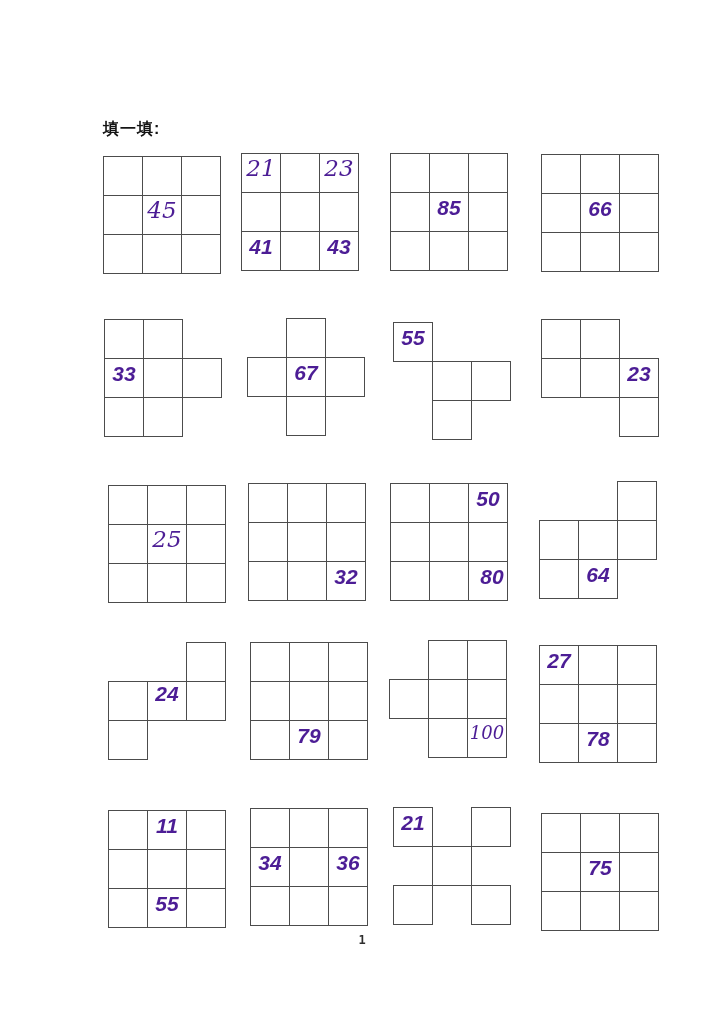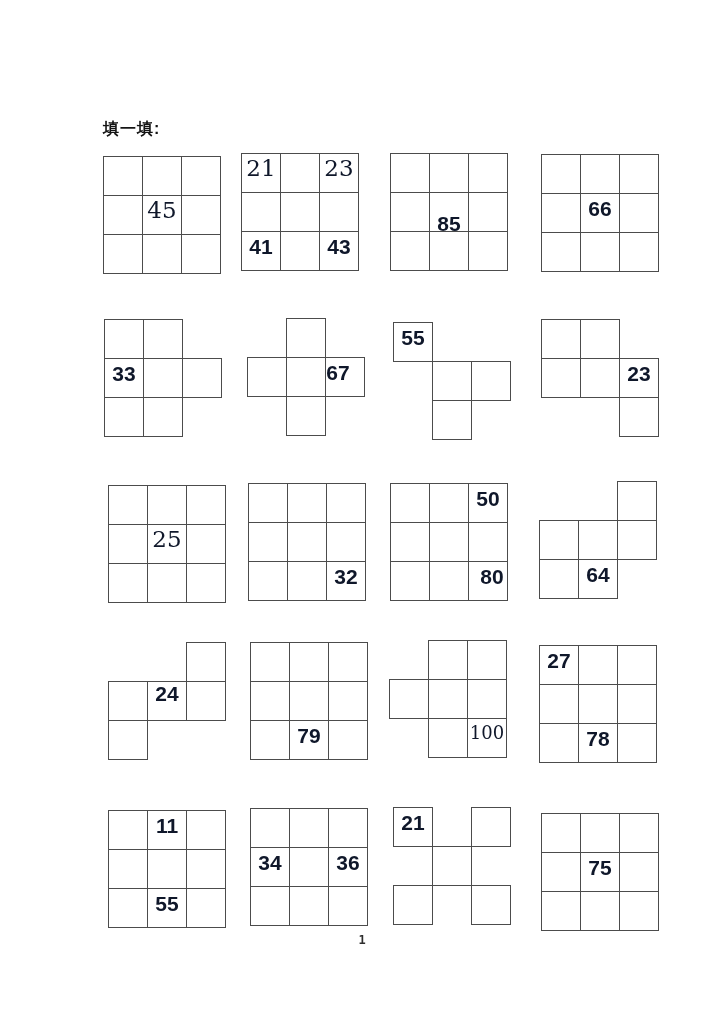--- a/index.html
+++ b/index.html
@@ -19,21 +19,21 @@
   .puzzles-layer { position: absolute; inset: 0; }
   .puzzle { position: absolute; }
   .cell {
     position: absolute; width: 40px; height: 40px;
     border: 1px solid var(--line, #4c4c4c);
     box-sizing: border-box; background: #ffffff;
   }
   .num {
     position: absolute; width: 40px; height: 30px;
     display: flex; align-items: center; justify-content: center;
-    color: #0f172a; line-height: 1;
+    color: #4c1d95; line-height: 1; font-style: italic;
   }
   .num.sans { font-family: "Liberation Sans", sans-serif; font-weight: bold; font-size: 21px; }
   .num.serif { font-family: "DejaVu Serif", serif; font-weight: normal; font-size: 23px; }
   .page-number {
     position: absolute; left: 0; right: 0; top: 933px;
     text-align: center; font-size: 12px; font-weight: bold; color: #2e2e2e;
     font-family: "DejaVu Sans Mono", monospace;
   }
 </style>
 </head>
@@ -72,21 +72,21 @@
       <div class="puzzle" style="left: 390px; top: 153px;">
         <div class="cell" style="left: 0px; top: 0px;"></div>
         <div class="cell" style="left: 39px; top: 0px;"></div>
         <div class="cell" style="left: 78px; top: 0px;"></div>
         <div class="cell" style="left: 0px; top: 39px;"></div>
         <div class="cell" style="left: 39px; top: 39px;"></div>
         <div class="cell" style="left: 78px; top: 39px;"></div>
         <div class="cell" style="left: 0px; top: 78px;"></div>
         <div class="cell" style="left: 39px; top: 78px;"></div>
         <div class="cell" style="left: 78px; top: 78px;"></div>
-        <div class="num sans" style="left: 39px; top: 55px; border-radius: 17px;">85</div>
+        <div class="num sans" style="left: 39px; top: 39px; border-radius: 17px;">85</div>
       </div>
       <div class="puzzle" style="left: 541px; top: 154px;">
         <div class="cell" style="left: 0px; top: 0px;"></div>
         <div class="cell" style="left: 39px; top: 0px;"></div>
         <div class="cell" style="left: 78px; top: 0px;"></div>
         <div class="cell" style="left: 0px; top: 39px;"></div>
         <div class="cell" style="left: 39px; top: 39px;"></div>
         <div class="cell" style="left: 78px; top: 39px;"></div>
         <div class="cell" style="left: 0px; top: 78px;"></div>
         <div class="cell" style="left: 39px; top: 78px;"></div>
@@ -102,21 +102,21 @@
         <div class="cell" style="left: 0px; top: 78px;"></div>
         <div class="cell" style="left: 39px; top: 78px;"></div>
         <div class="num sans" style="left: 0px; top: 39px;">33</div>
       </div>
       <div class="puzzle" style="left: 247px; top: 318px;">
         <div class="cell" style="left: 39px; top: 0px;"></div>
         <div class="cell" style="left: 0px; top: 39px;"></div>
         <div class="cell" style="left: 39px; top: 39px;"></div>
         <div class="cell" style="left: 78px; top: 39px;"></div>
         <div class="cell" style="left: 39px; top: 78px;"></div>
-        <div class="num sans" style="left: 54px; top: 39px; padding-left: 17px;">67</div>
+        <div class="num sans" style="left: 39px; top: 39px;">67</div>
       </div>
       <div class="puzzle" style="left: 393px; top: 322px;">
         <div class="cell" style="left: 0px; top: 0px;"></div>
         <div class="cell" style="left: 39px; top: 39px;"></div>
         <div class="cell" style="left: 78px; top: 39px;"></div>
         <div class="cell" style="left: 39px; top: 78px;"></div>
         <div class="num sans" style="left: 0px; top: 0px;">55</div>
       </div>
       <div class="puzzle" style="left: 541px; top: 319px;">
         <div class="cell" style="left: 0px; top: 0px;"></div>

